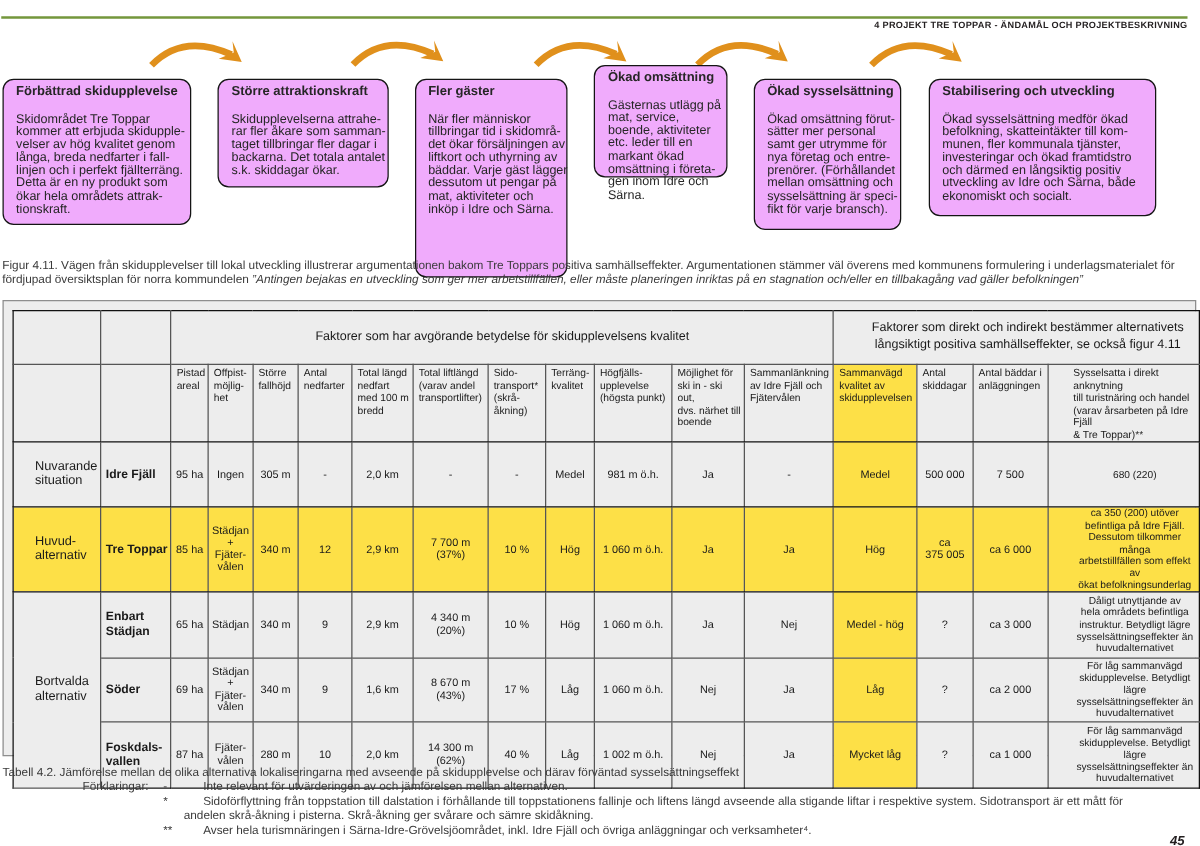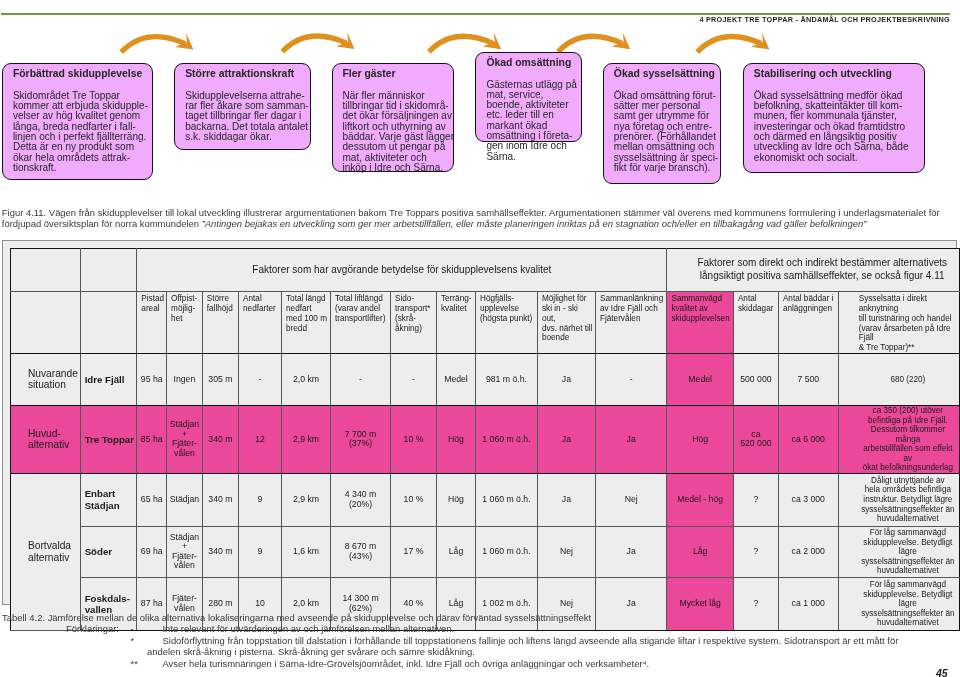--- a/index.html
+++ b/index.html
@@ -14,21 +14,21 @@
   .fb-body{position:absolute;left:10px;top:26.5px;font-size:10.05px;line-height:10.32px;color:#262626;white-space:nowrap;}
 
   svg.arrows{position:absolute;left:0;top:0;width:960px;height:210px;pointer-events:none;}
 
   .cap{position:absolute;font-size:9.45px;line-height:10.4px;color:#3a3a3a;white-space:nowrap;}
   .cap i{font-style:italic;font-weight:normal;}
 
   .tframe{position:absolute;left:1.8px;top:239.9px;width:955px;height:364.8px;background:#ededed;border:1px solid #8e8e8e;box-sizing:border-box;}
   .tbl{position:absolute;border-collapse:collapse;table-layout:fixed;}
   .tbl td{border:0.9px solid #555;font-size:8.7px;line-height:9.5px;padding:0 2px;vertical-align:middle;background:#ededed;color:#1a1a1a;box-sizing:border-box;}
-  .tbl td.hl{background:#ec4899;}
+  .tbl td.hl{background:#fde047;}
   .tbl td.ctr{text-align:center;}
   .tbl td.notes{font-size:8.15px;line-height:9.55px;}
   .tbl td.gh{font-size:10px;line-height:12.9px;}
   .tbl td.ch{vertical-align:top;padding-top:2px;padding-left:4px;text-align:left;font-size:8.2px;line-height:9.75px;}
   .tbl td.gl{text-align:left;padding-left:17px;font-size:10.2px;line-height:11.6px;}
   .tbl td.nm{text-align:left;padding-left:3.8px;font-size:9.7px;font-weight:bold;line-height:11.4px;}
   .tbl td.tb{border-top:1.7px solid #111;}
   .tbl td.bb{border-bottom:1.7px solid #111;}
   .tbl td.lb{border-left:1.7px solid #111;}
   .tbl td.rb{border-right:1.7px solid #111;padding-left:20px;}
@@ -73,21 +73,21 @@
 <div class="flowbox" style="left:174.2px;top:63.3px;width:136.9px;height:86.6px">
   <div class="fb-title">Större attraktionskraft</div>
   <div class="fb-body">
     <div>Skidupplevelserna attrahe-</div>
     <div>rar fler åkare som samman-</div>
     <div>taget tillbringar fler dagar i</div>
     <div>backarna. Det totala antalet</div>
     <div>s.k. skiddagar ökar.</div>
   </div>
 </div>
-<div class="flowbox" style="left:331.5px;top:63.3px;width:122.3px;height:109px">
+<div class="flowbox" style="left:331.5px;top:63.3px;width:122.3px;height:159px">
   <div class="fb-title">Fler gäster</div>
   <div class="fb-body">
     <div>När fler människor</div>
     <div>tillbringar tid i skidområ-</div>
     <div>det ökar försäljningen av</div>
     <div>liftkort och uthyrning av</div>
     <div>bäddar. Varje gäst lägger</div>
     <div>dessutom ut pengar på</div>
     <div>mat, aktiviteter och</div>
     <div>inköp i Idre och Särna.</div>
@@ -342,21 +342,21 @@
             <div>Ja</div>
           </td>
           <td class="ctr  bb hl">
             <div>Ja</div>
           </td>
           <td class="ctr  bb lb hl">
             <div>Hög</div>
           </td>
           <td class="ctr  bb hl">
             <div>ca</div>
-            <div>520 000</div>
+            <div>375 005</div>
           </td>
           <td class="ctr  bb hl">
             <div>ca 6 000</div>
           </td>
           <td class="ctr  bb hl rb notes">
             <div>ca 350 (200) utöver</div>
             <div>befintliga på Idre Fjäll.</div>
             <div>Dessutom tilkommer många</div>
             <div>arbetstillfällen som effekt av</div>
             <div>ökat befolkningsunderlag</div>

